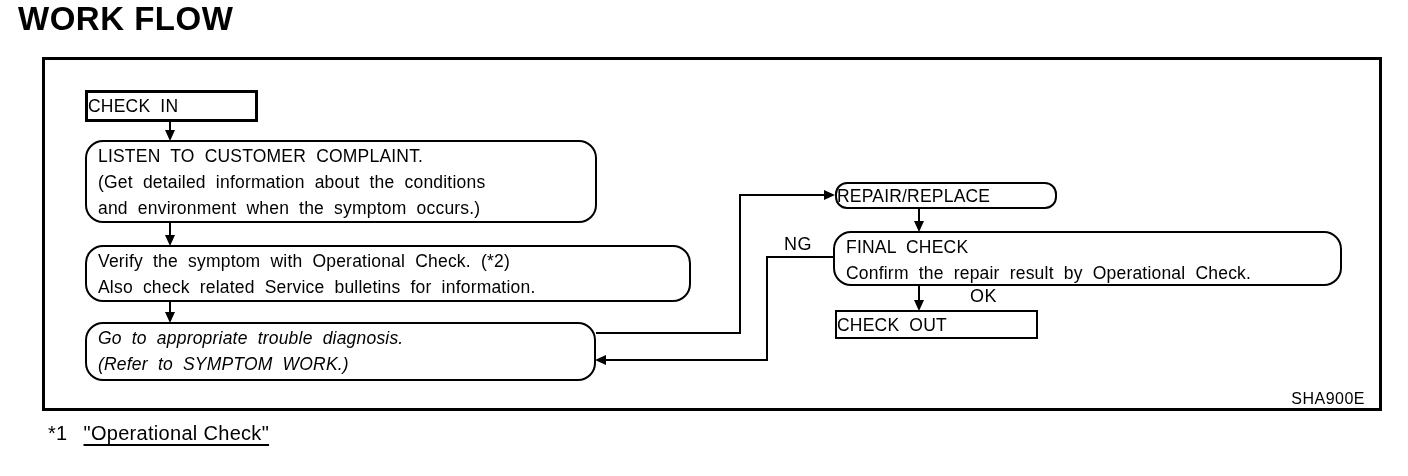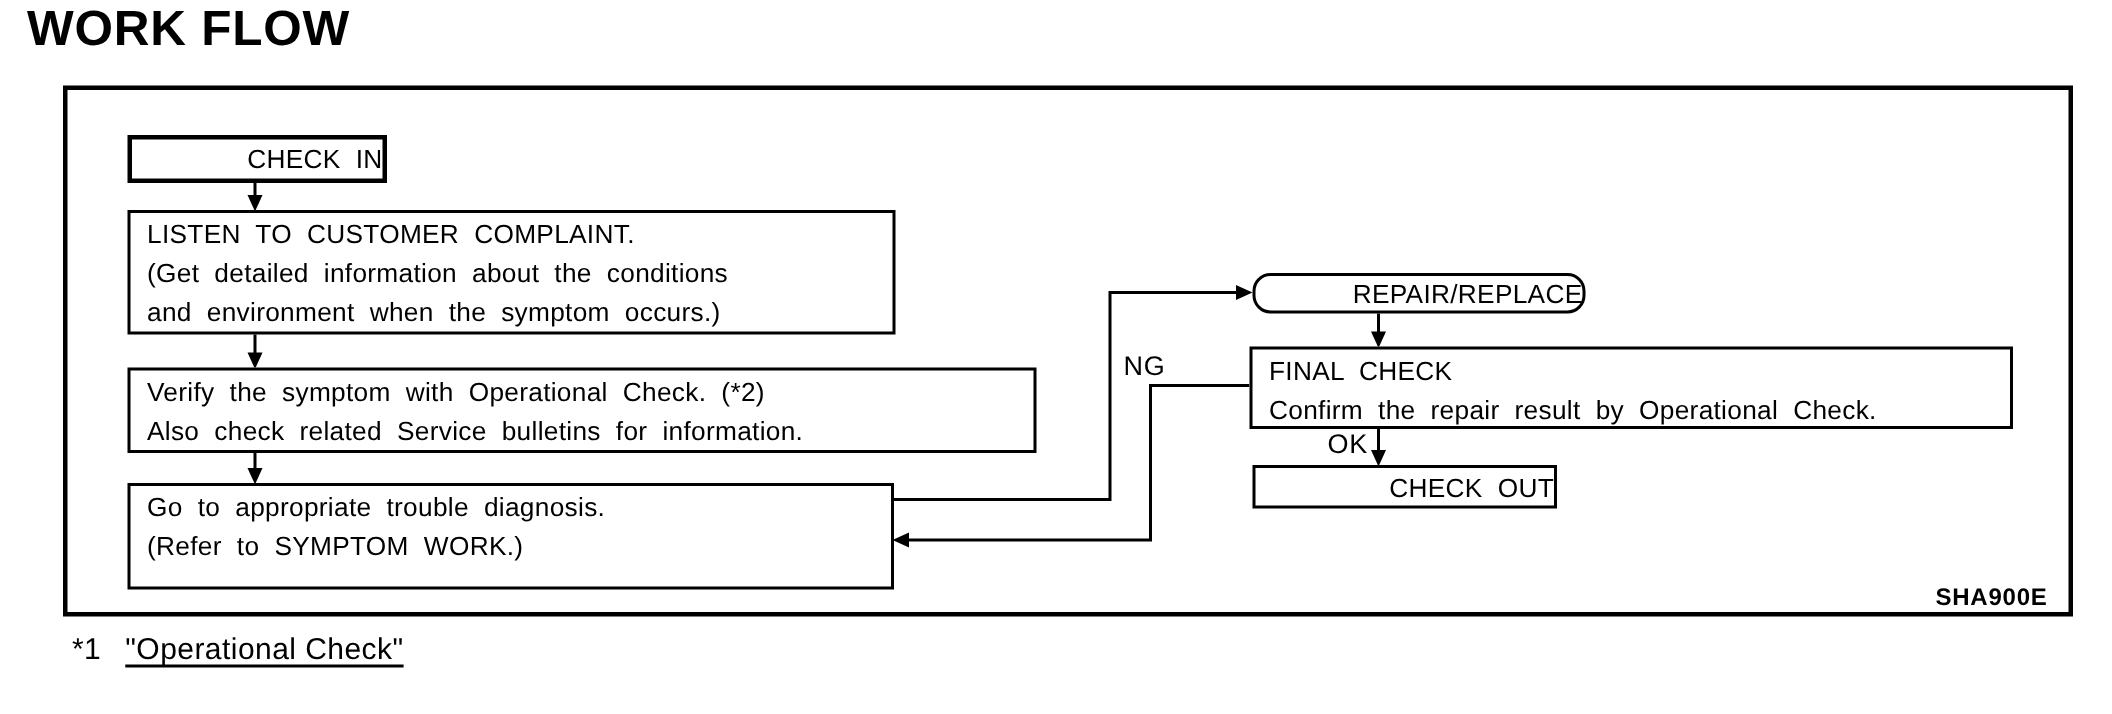--- a/index.html
+++ b/index.html
@@ -16,35 +16,35 @@
   .frame {
     position:absolute; left:42px; top:57px; width:1340px; height:354px;
     border:3px solid #000; box-sizing:border-box; background:transparent;
   }
   svg.connectors { position:absolute; left:0; top:0; }
   .box {
     position:absolute; border:2px solid #000; box-sizing:border-box;
     background:#fff; font-size:17.5px; letter-spacing:0.2px;
     word-spacing:5px; line-height:26px; white-space:nowrap;
   }
-  .box.center { display:flex; align-items:center; justify-content:flex-end; }
-  .box.multi { padding:1px 11px; }
+  .box.center { display:flex; align-items:center; justify-content:flex-start; }
+  .box.multi { padding:1px 11px;border-radius:18px; }
   #box-check-in  { left:85px;  top:90px;  width:173px; height:32px; border-width:3px; }
   #box-listen    { left:85px;  top:140px; width:512px; height:83px; }
   #box-verify    { left:85px;  top:245px; width:606px; height:57px; }
-  #box-diagnosis { left:85px;  top:322px; width:511px; height:71px; }
+  #box-diagnosis { left:85px;  top:322px; width:511px; height:59px;font-style:italic; }
   #box-repair    { left:835px; top:182px; width:222px; height:27px;border-radius:12px; }
   #box-final     { left:833px; top:231px; width:509px; height:55px; }
   #box-checkout  { left:835px; top:310px; width:203px; height:29px; }
   .flow-label { position:absolute; font-size:18px; letter-spacing:0.5px; }
-  #label-ng { left:749px; top:234px; }
-  #label-ok { left:885px; top:286px; }
+  #label-ng { left:784px; top:234px; }
+  #label-ok { left:970px; top:286px; }
   #figure-code {
     position:absolute; left:1240px; top:390px; width:125px; text-align:right;
-    font-weight:bold; font-size:16px; letter-spacing:0.5px;
+    font-weight:normal; font-size:16px; letter-spacing:0.5px;
   }
   .footnote {
     position:absolute; left:48px; top:422px; font-size:20px;
     letter-spacing:0.3px;
   }
   .footnote-marker { margin-right:16px; }
   .footnote-link {
     color:#000; text-decoration:underline; text-decoration-thickness:2px;
     text-underline-offset:4px; cursor:pointer;
   }

